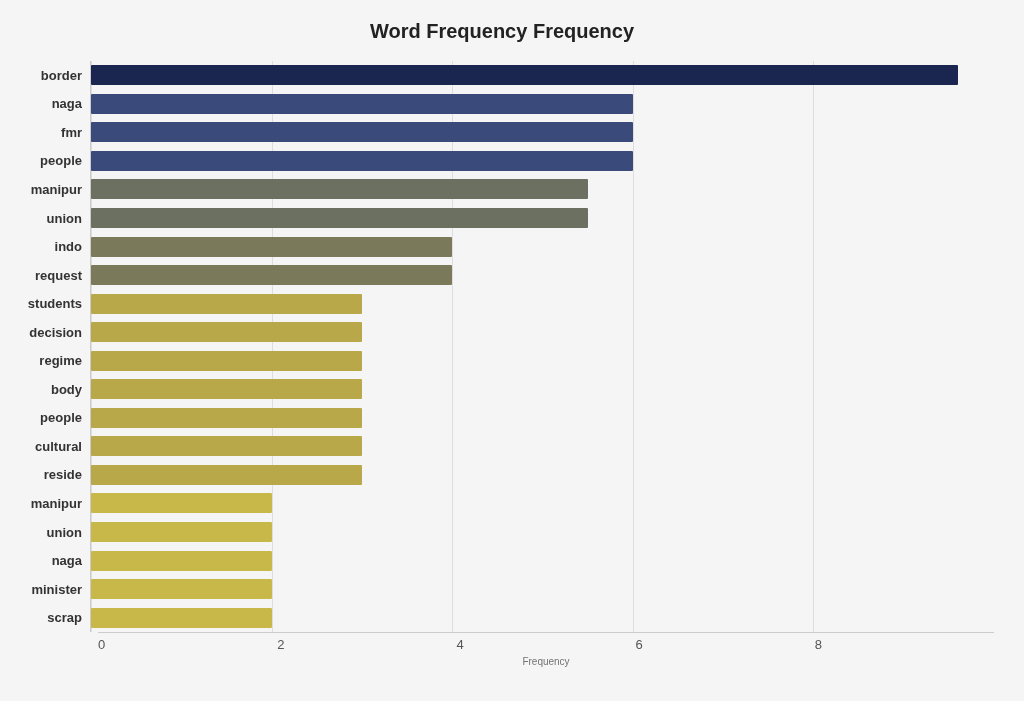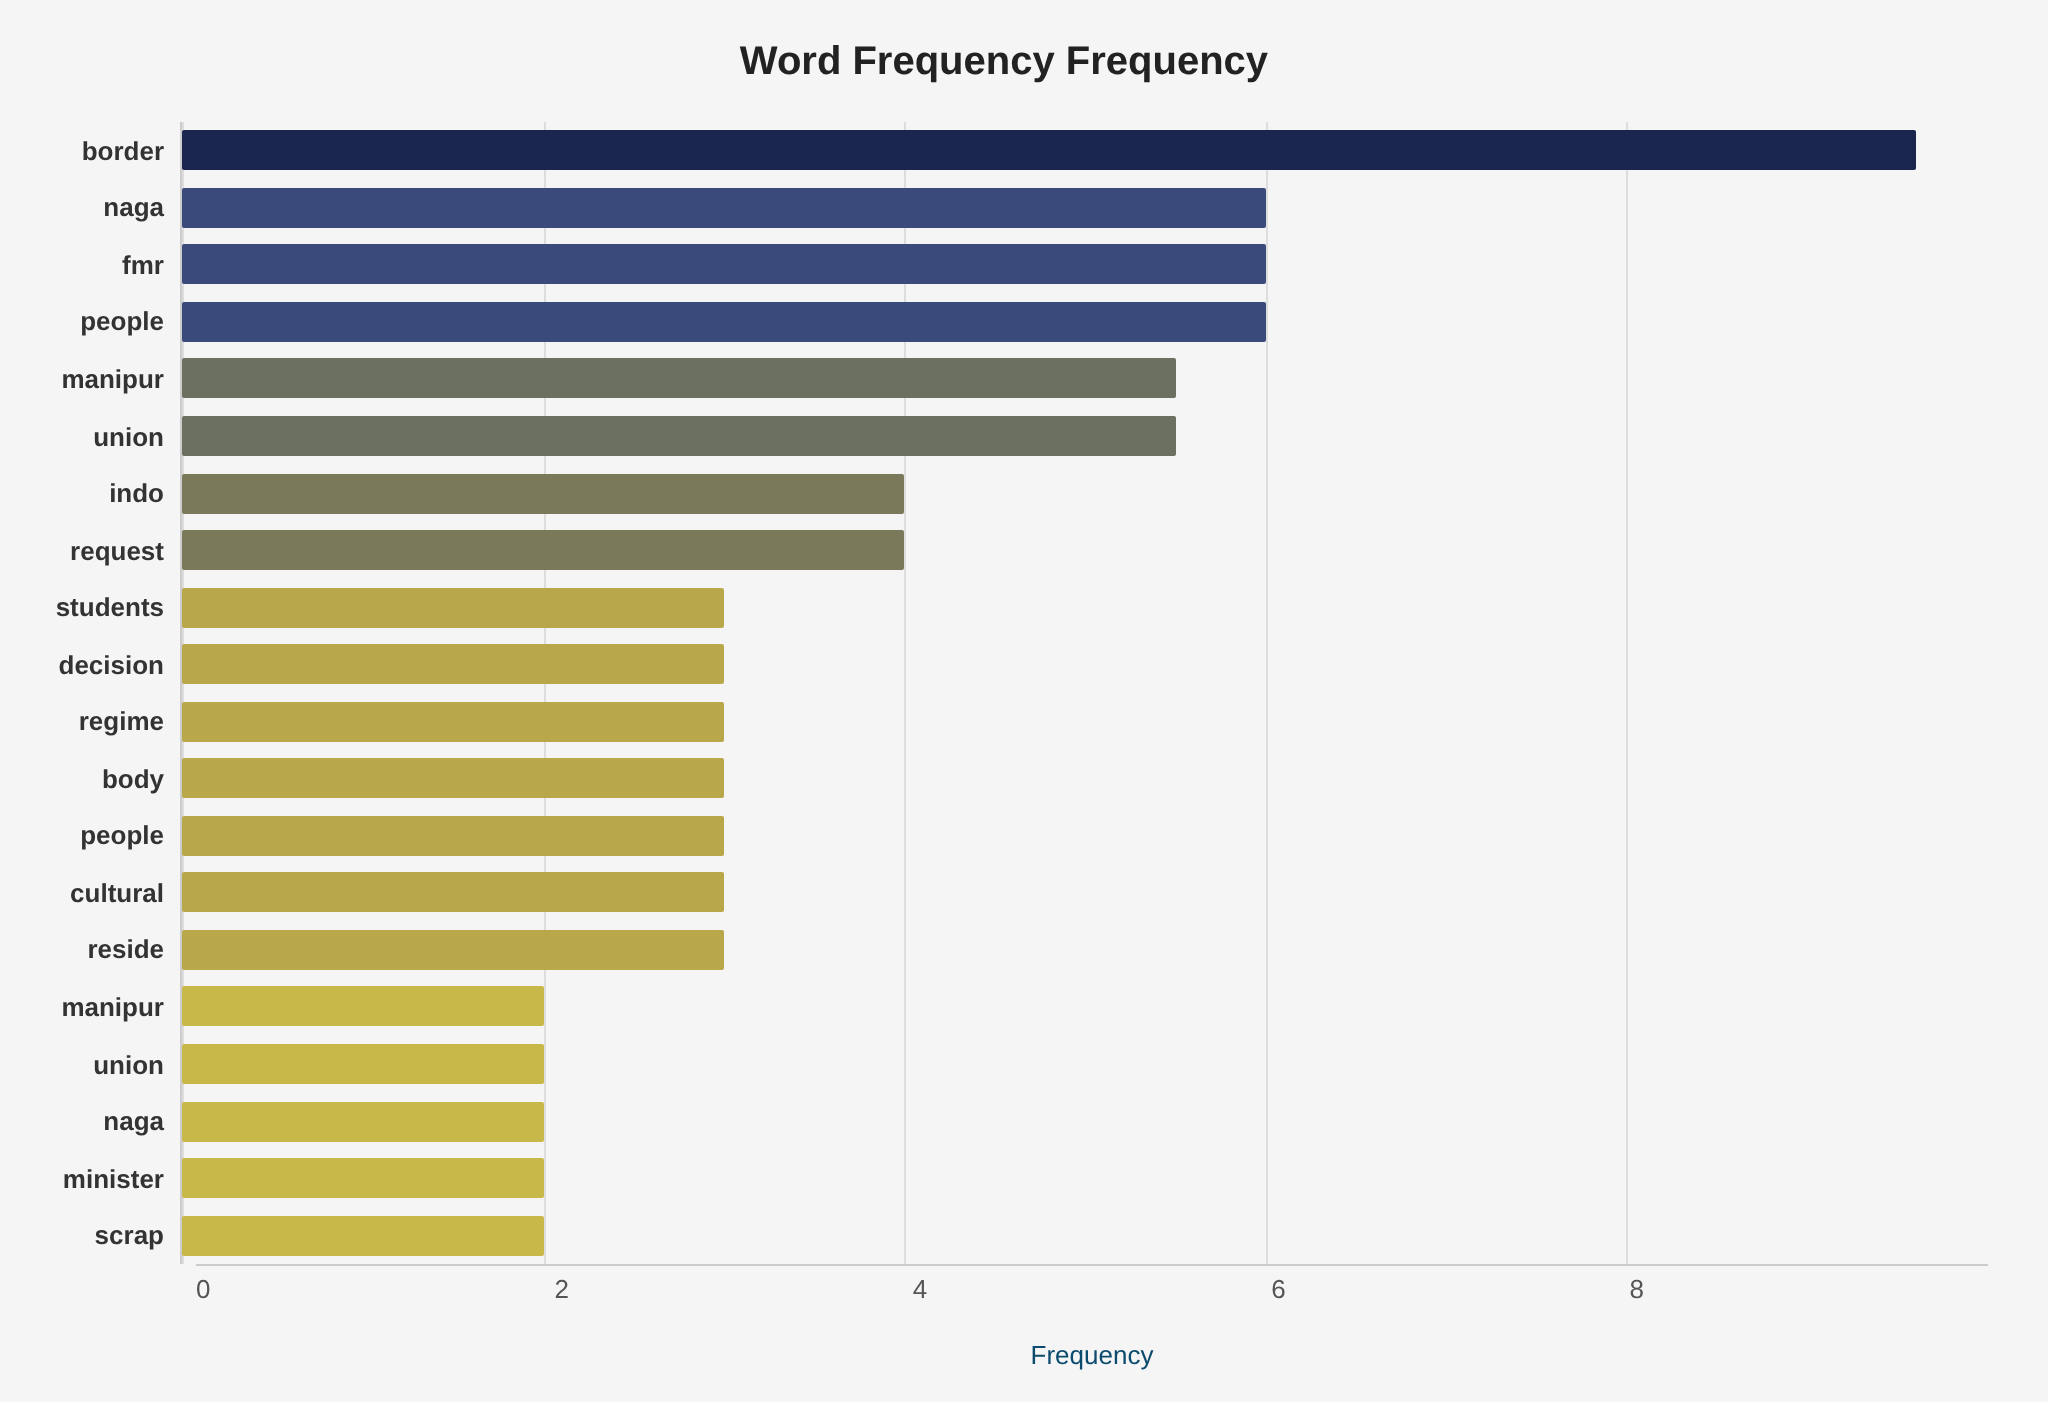--- a/index.html
+++ b/index.html
@@ -81,23 +81,23 @@
       display: flex;
       justify-content: space-between;
       padding: 0 0;
       font-size: 13px;
       color: #555;
       padding-top: 4px;
       border-top: 1px solid #ccc;
     }
     .x-axis-label {
       text-align: center;
-      font-size: 13px;
-      color: #0c4a6e;
-      margin-top: 18px;
+      font-size: 10px;
+      color: #737373;
+      margin-top: 4px;
     }
   </style>
 </head>
 <body>
 
 <div class="chart-container">
   <div class="chart-title">Word Frequency Frequency</div>
 
   <div style="display:flex; flex-direction:row; height: calc(100% - 50px); width:100%; position:relative;font-weight:bold;">
 

